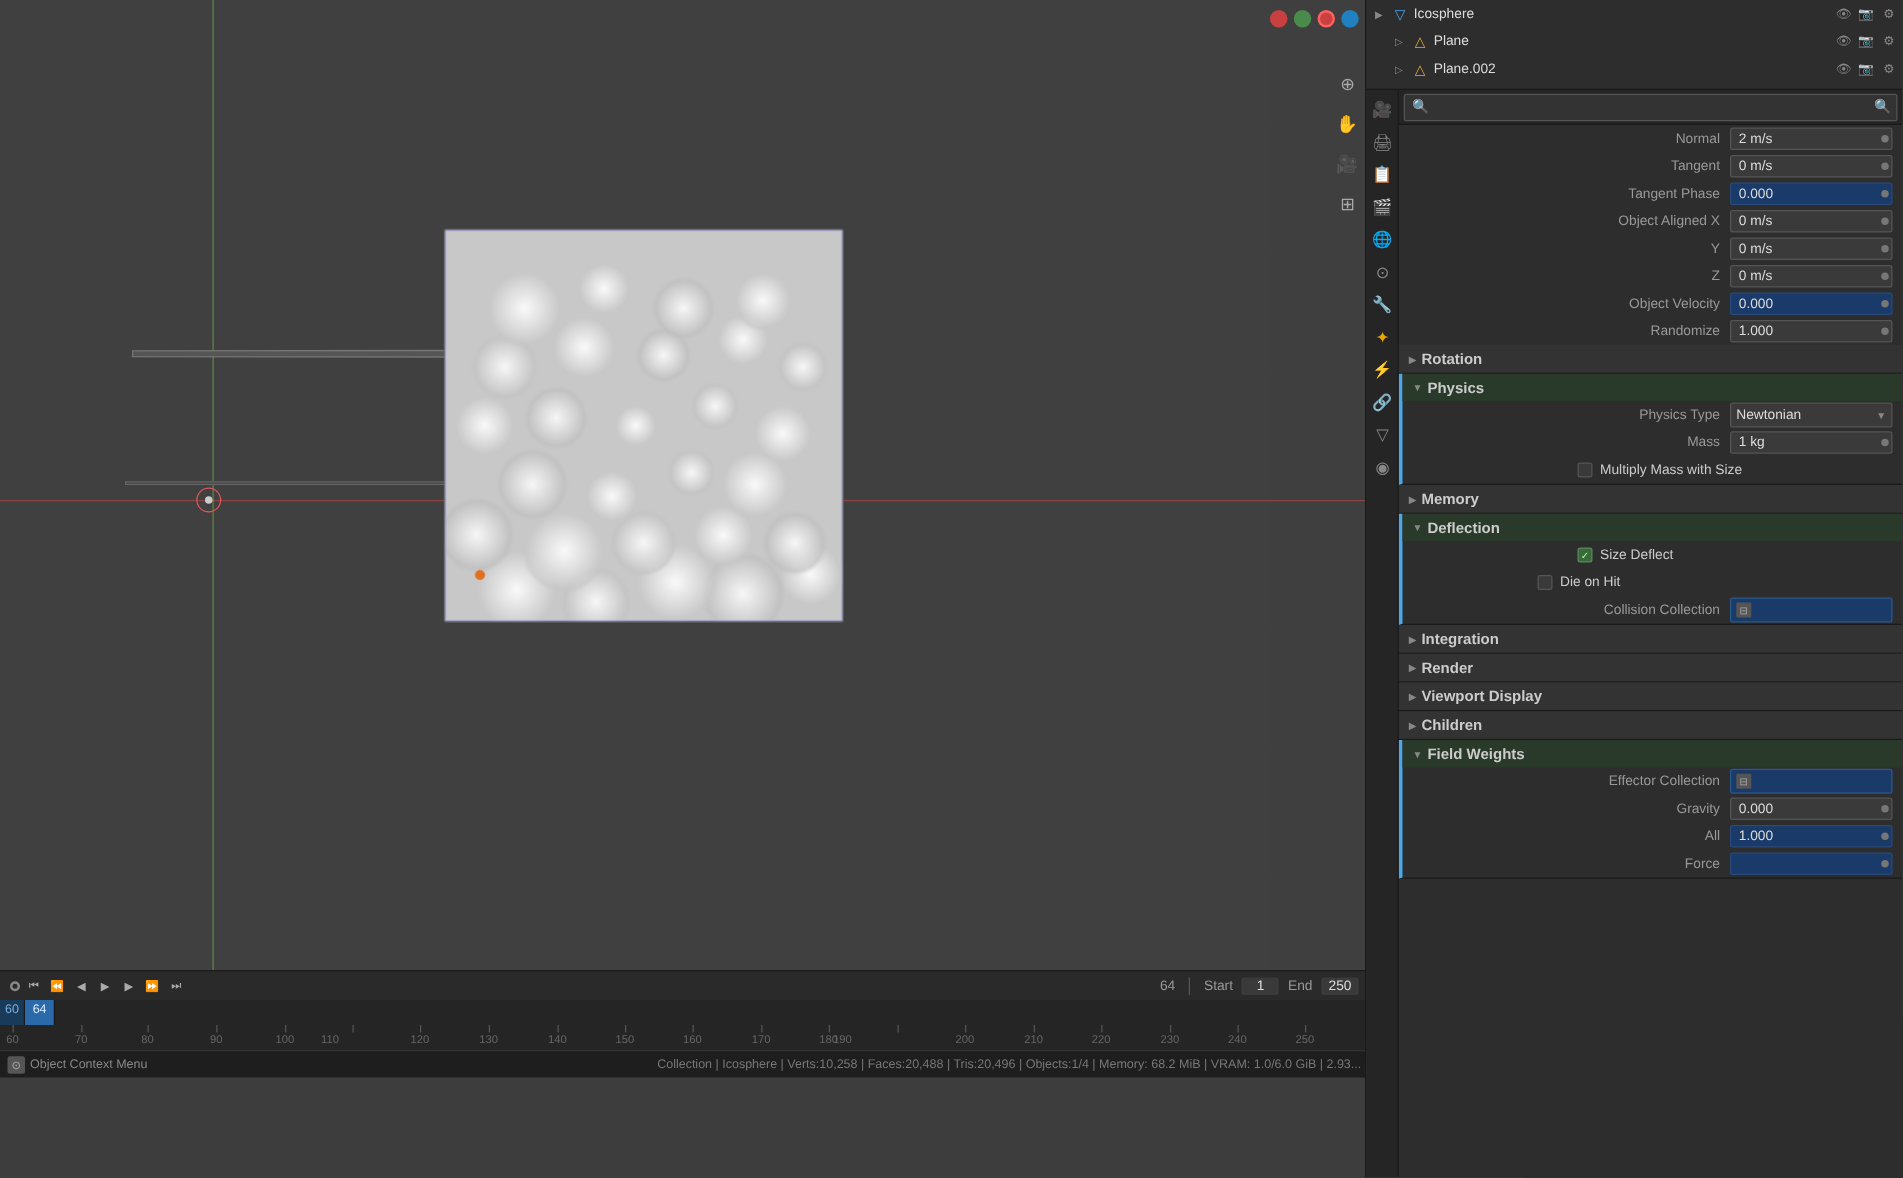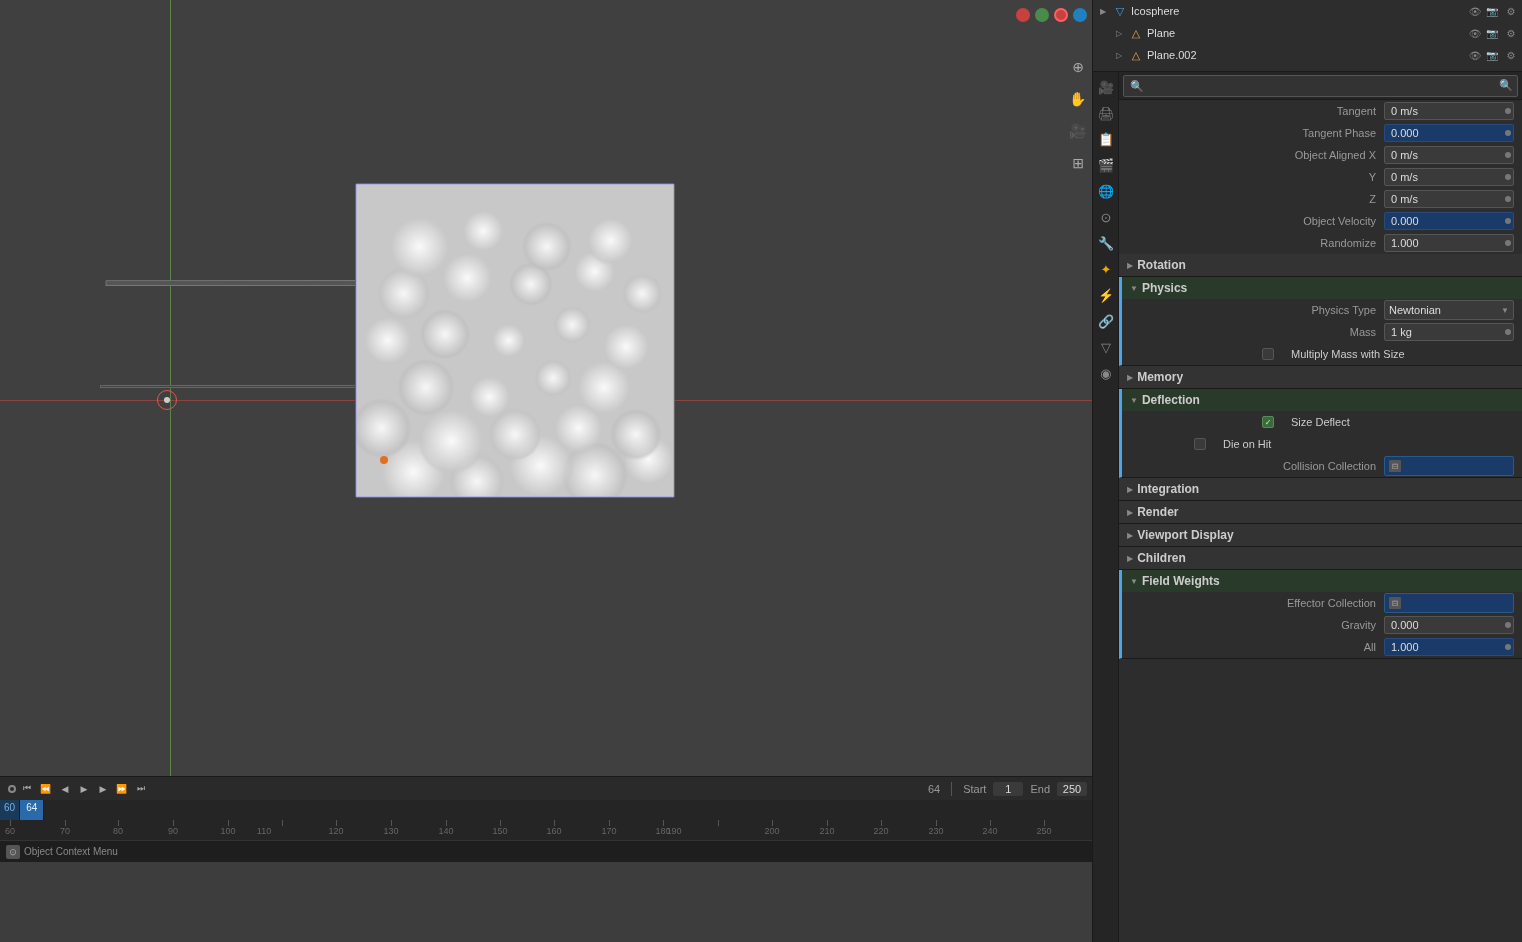--- a/index.html
+++ b/index.html
@@ -367,21 +367,21 @@
       font-size: 8px;
       color: #888;
     }
 
     
     .prop-checkbox-row {
       display: flex;
       align-items: center;
       height: 22px;
       padding: 0 8px 0 16px;
-      gap: 17px;
+      gap: 6px;
     }
     .prop-checkbox {
       width: 12px; height: 12px;
       background: #3a6a3a;
       border: 1px solid #5a8a5a;
       border-radius: 2px;
       display: flex; align-items: center; justify-content: center;
       cursor: pointer;
     }
     .prop-checkbox-empty {
@@ -625,20 +625,21 @@
         <span style="position: absolute; left: 1044px; bottom: 2px; font-size: 9px; color: rgb(102, 102, 102); transform: translateX(-50%);">250</span>
         <div style="position: absolute; left: 1044px; top: 0px; width: 1px; height: 6px; background: rgb(85, 85, 85);"></div>
       </div>
   </div>
 </div>
 
 <div id="tl-bar">
   <div class="status-icon">⊙</div>
   <span>Object Context Menu</span>
   <div class="spacer"></div>
+  <span style="font-size:10px;color:#777;">Collection | Icosphere | Verts:10,258 | Faces:20,488 | Tris:20,496 | Objects:1/4 | Memory: 68.2 MiB | VRAM: 1.0/6.0 GiB | 2.93...</span>
 </div>
 
 <div id="right-panel">
 
   <div id="outliner">
 
     <div class="outliner-row">
       <div class="outliner-arrow">▶</div>
       <div class="outliner-icon">
         <span style="color:#4da6e8;font-size:11px;">▽</span>
@@ -695,20 +696,27 @@
       <div class="prop-col-icon" title="Material">◉</div>
     </div>
 
     <div id="prop-content">
 
       <div id="prop-search" style="position:relative;">
         <input type="text" style="width: 100%; background: rgb(51, 51, 51); border: 1px solid rgb(85, 85, 85); color: rgb(221, 221, 221); font-size: 11px; padding: 2px 20px 2px 6px; border-radius: 2px; height: 22px;" placeholder="🔍">
         <span class="search-icon">🔍</span>
       </div>
 
+      <div class="prop-row" style="background:#2d2d2d;">
+        <div class="prop-label">Normal</div>
+        <div class="prop-value" style="position:relative;">
+          <span>2 m/s</span>
+          <span class="val-dot"></span>
+        </div>
+      </div>
 
       <div class="prop-row">
         <div class="prop-label">Tangent</div>
         <div class="prop-value" style="position:relative;">
           <span>0 m/s</span>
           <span class="val-dot"></span>
         </div>
       </div>
 
       <div class="prop-row">
@@ -807,21 +815,21 @@
           <span class="section-title">Deflection</span>
         </div>
 
         <div class="prop-checkbox-row" style="padding-left:140px;">
           <div class="prop-checkbox">
             <span style="color:#aaffaa;font-size:8px;">✓</span>
           </div>
           <span class="prop-checkbox-label">Size Deflect</span>
         </div>
 
-        <div class="prop-checkbox-row" style="padding-left:72px;">
+        <div class="prop-checkbox-row" style="padding-left:108px;">
           <div class="prop-checkbox-empty"></div>
           <span class="prop-checkbox-label">Die on Hit</span>
         </div>
 
         <div class="prop-row">
           <div class="prop-label">Collision Collection</div>
           <div class="prop-collection">
             <div class="collection-icon">⊟</div>
           </div>
         </div>
@@ -877,17 +885,24 @@
         </div>
 
         <div class="prop-row">
           <div class="prop-label">All</div>
           <div class="prop-value prop-value-blue" style="position:relative;">
             <span>1.000</span>
             <span class="val-dot"></span>
           </div>
         </div>
 
+        <div class="prop-row">
+          <div class="prop-label">Force</div>
+          <div class="prop-value prop-value-blue" style="position:relative;">
+            <span></span>
+            <span class="val-dot"></span>
+          </div>
+        </div>
       </div>
 
     </div>
   </div>
 </div>
 
 </body></html>

